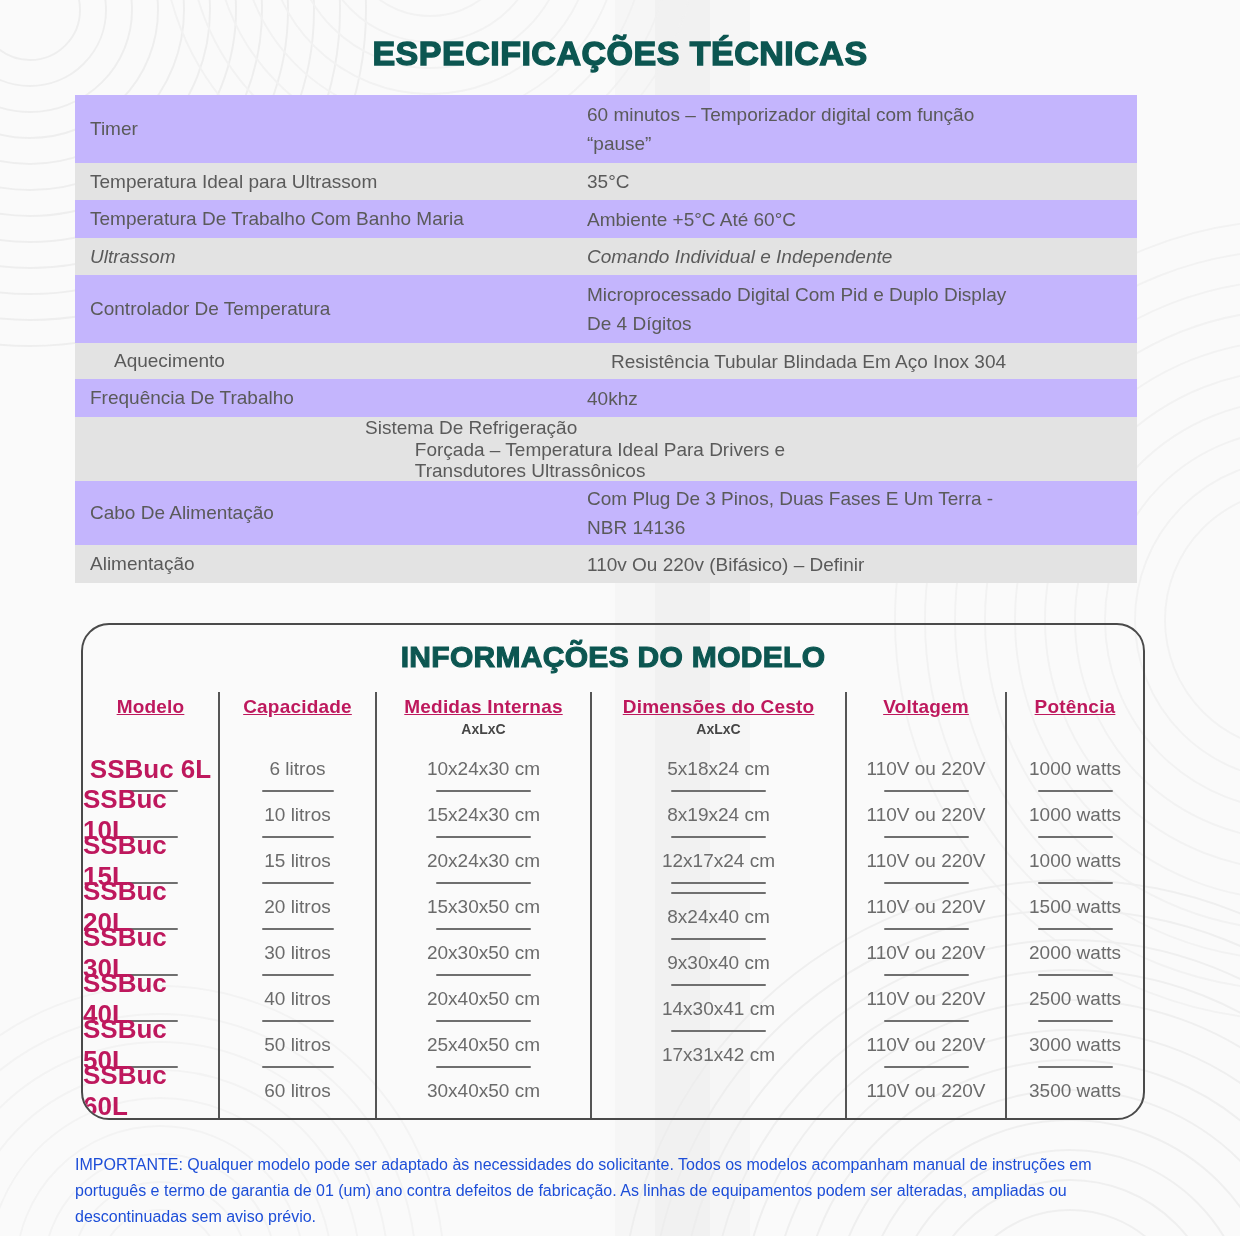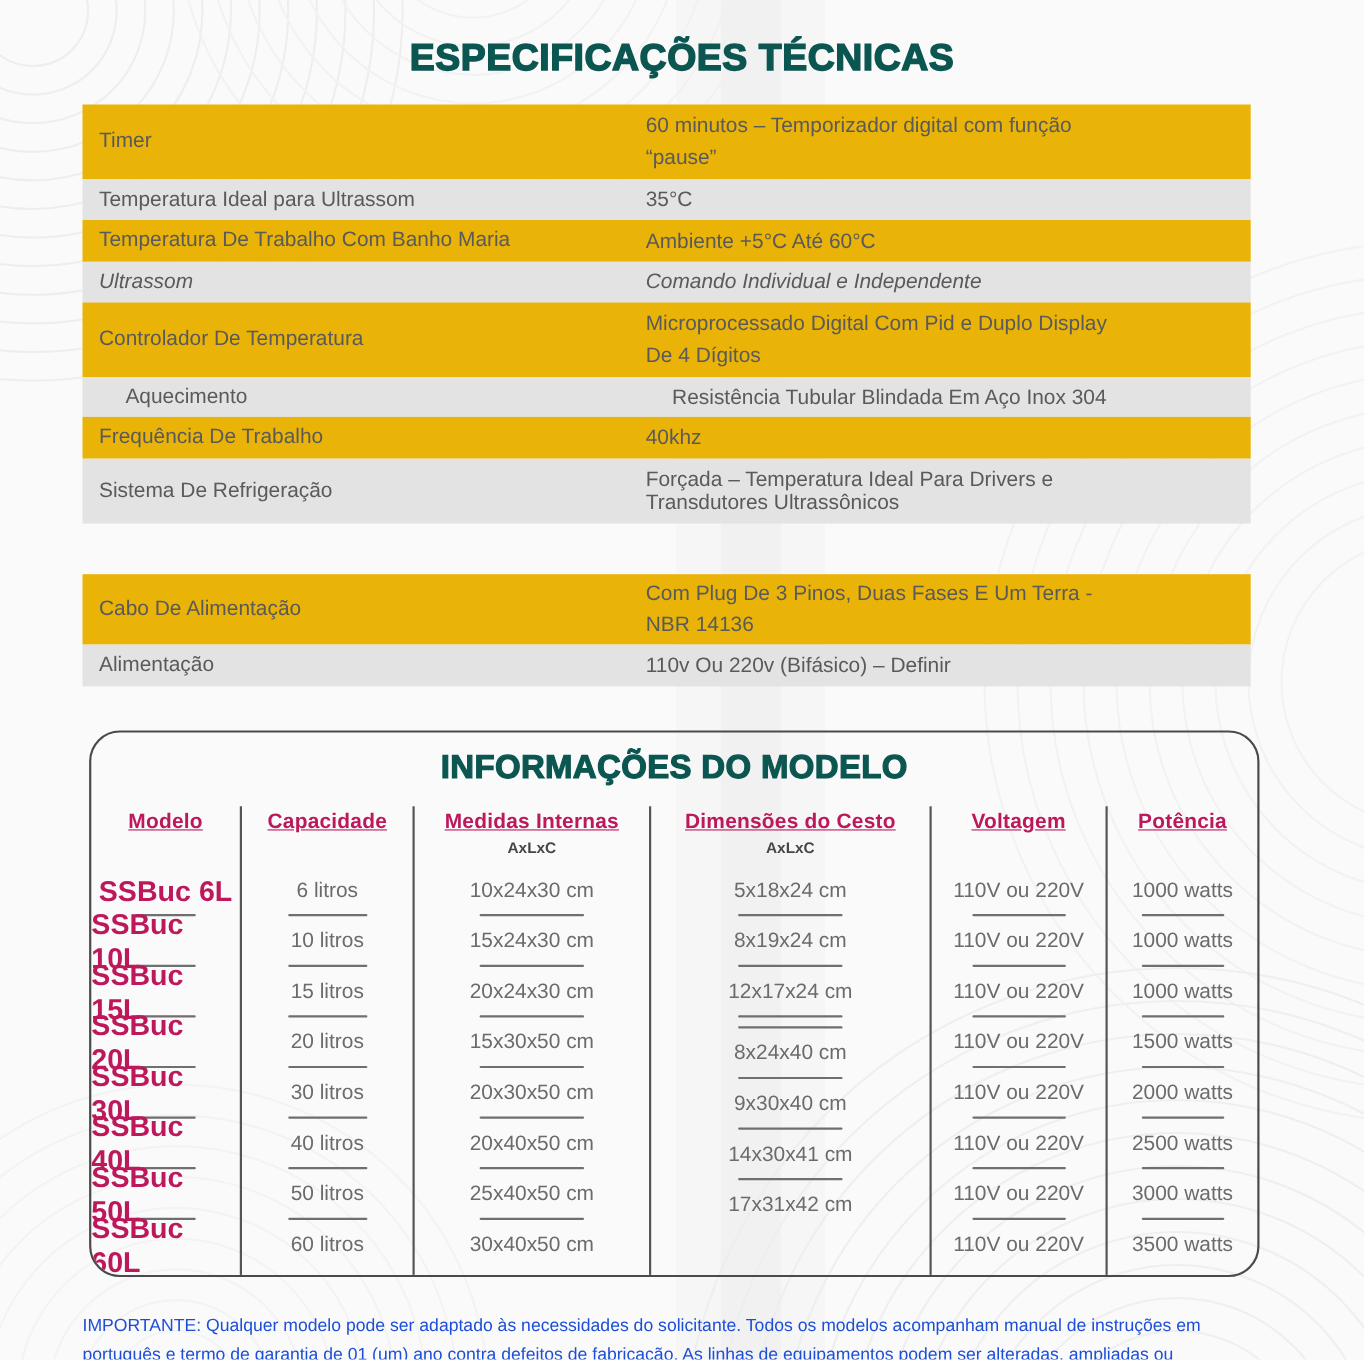--- a/index.html
+++ b/index.html
@@ -12,21 +12,21 @@
   .content{position:relative;z-index:1;}
 
   .page-title{
     margin:34px 0 0 0;text-align:center;
     color:#0c5651;font-size:34px;font-weight:bold;
     letter-spacing:.5px;-webkit-text-stroke:1.4px #0c5651;
   }
 
   .spec-table{margin:22px 0 0 75px;width:1062px;}
   .spec-row{display:flex;align-items:center;}
-  .spec-row.light{background:#eab308;}
+  .spec-row.light{background:#c4b5fd;}
   .spec-row.dark{background:#e3e3e3;}
   .spec-label{
     flex:none;width:497px;padding-left:15px;
     font-size:19px;color:#5a5a5a;
   }
   .spec-value{
     flex:1;padding-right:12px;
     font-size:19px;color:#5a5a5a;
     white-space:pre-line;line-height:29px;
   }
@@ -158,26 +158,26 @@
 De 4 Dígitos</div>
       </div>
       <div class="spec-row dark" style="min-height: 36px; padding-left: 24px;">
         <div class="spec-label">Aquecimento</div>
         <div class="spec-value">Resistência Tubular Blindada Em Aço Inox 304</div>
       </div>
       <div class="spec-row light" style="min-height: 38px;">
         <div class="spec-label">Frequência De Trabalho</div>
         <div class="spec-value">40khz</div>
       </div>
-      <div class="spec-row dark tight" style="min-height: 59px;">
+      <div class="spec-row dark tight" style="min-height: 59px; flex-direction: column;">
         <div class="spec-label">Sistema De Refrigeração</div>
         <div class="spec-value">Forçada – Temperatura Ideal Para Drivers e
 Transdutores Ultrassônicos</div>
       </div>
-      <div class="spec-row light" style="min-height: 64px; margin-top: 46px;">
+      <div class="spec-row light" style="min-height: 64px;">
         <div class="spec-label">Cabo De Alimentação</div>
         <div class="spec-value">Com Plug De 3 Pinos, Duas Fases E Um Terra -
 NBR 14136</div>
       </div>
       <div class="spec-row dark" style="min-height: 38px;">
         <div class="spec-label">Alimentação</div>
         <div class="spec-value">110v Ou 220v (Bifásico) – Definir</div>
       </div>
     </div>
 

